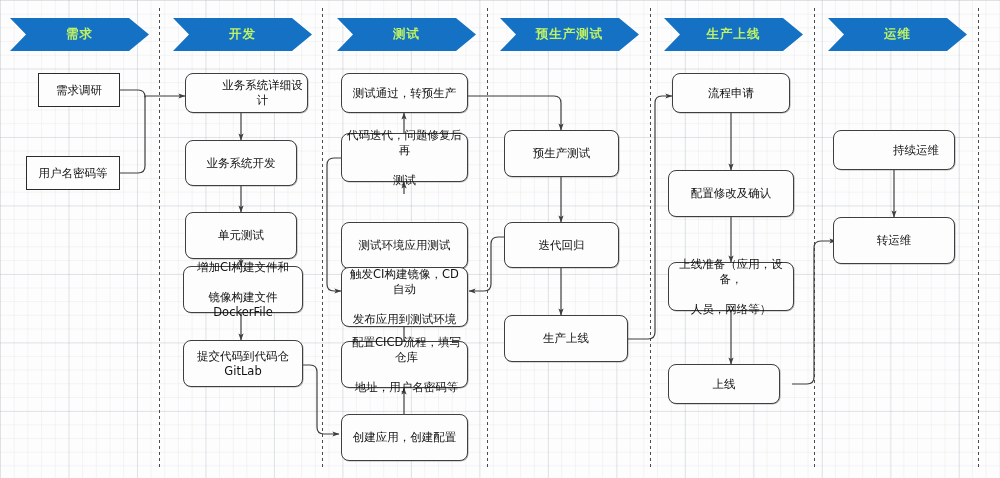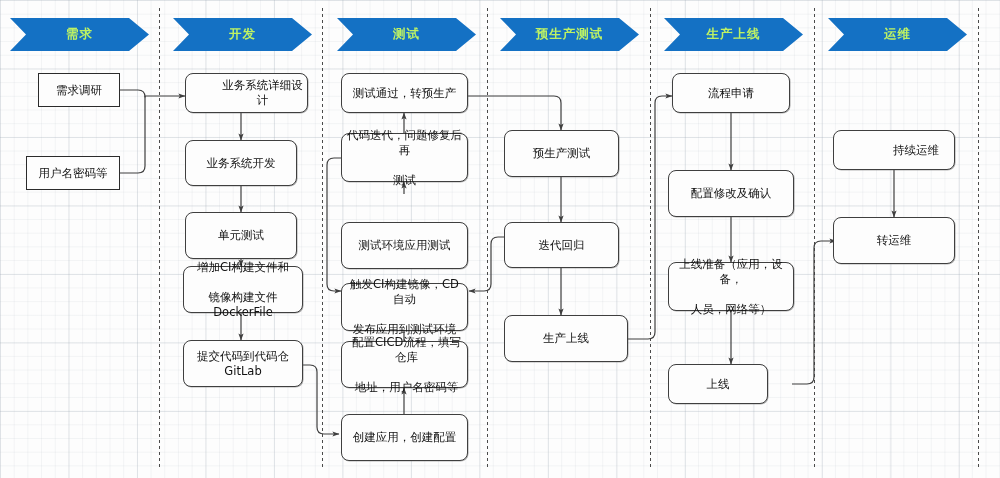--- a/index.html
+++ b/index.html
@@ -169,21 +169,21 @@
 </div>
 <div class="node" style="left:341px;top:133px;width:127px;height:49px;">
   <span>
     <span>代码迭代，问题修复后再</span><br>
     <span>测试</span>
   </span>
 </div>
 <div class="node" style="left:341px;top:194px;width:127px;height:47px;margin-top:28px;">
   <span>测试环境应用测试</span>
 </div>
-<div class="node" style="left:341px;top:267px;width:127px;height:48px;margin-top:16px;">
+<div class="node" style="left:341px;top:267px;width:127px;height:60px;">
   <span>
     <span>触发CI构建镜像，CD自动</span><br>
     <span>发布应用到测试环境</span>
   </span>
 </div>
 <div class="node" style="left:341px;top:341px;width:127px;height:47px;padding-left:8px;">
   <span>
     <span>配置CICD流程，填写仓库</span><br>
     <span>地址，用户名密码等</span>
   </span>
@@ -207,21 +207,21 @@
 </div>
 <div class="node" style="left:668px;top:170px;width:126px;height:47px;">
   <span>配置修改及确认</span>
 </div>
 <div class="node" style="left:668px;top:262px;width:126px;height:49px;">
   <span>
     <span>上线准备（应用，设备，</span><br>
     <span>人员，网络等）</span>
   </span>
 </div>
-<div class="node" style="left:668px;top:364px;width:100px;height:40px;">
+<div class="node" style="left:668px;top:364px;width:112px;height:40px;">
   <span>上线</span>
 </div>
 
 <div class="node" style="left:833px;top:130px;width:122px;height:40px;padding-left:48px;">
   <span>持续运维</span>
 </div>
 <div class="node" style="left:833px;top:217px;width:122px;height:47px;">
   <span>转运维</span>
 </div>
 

